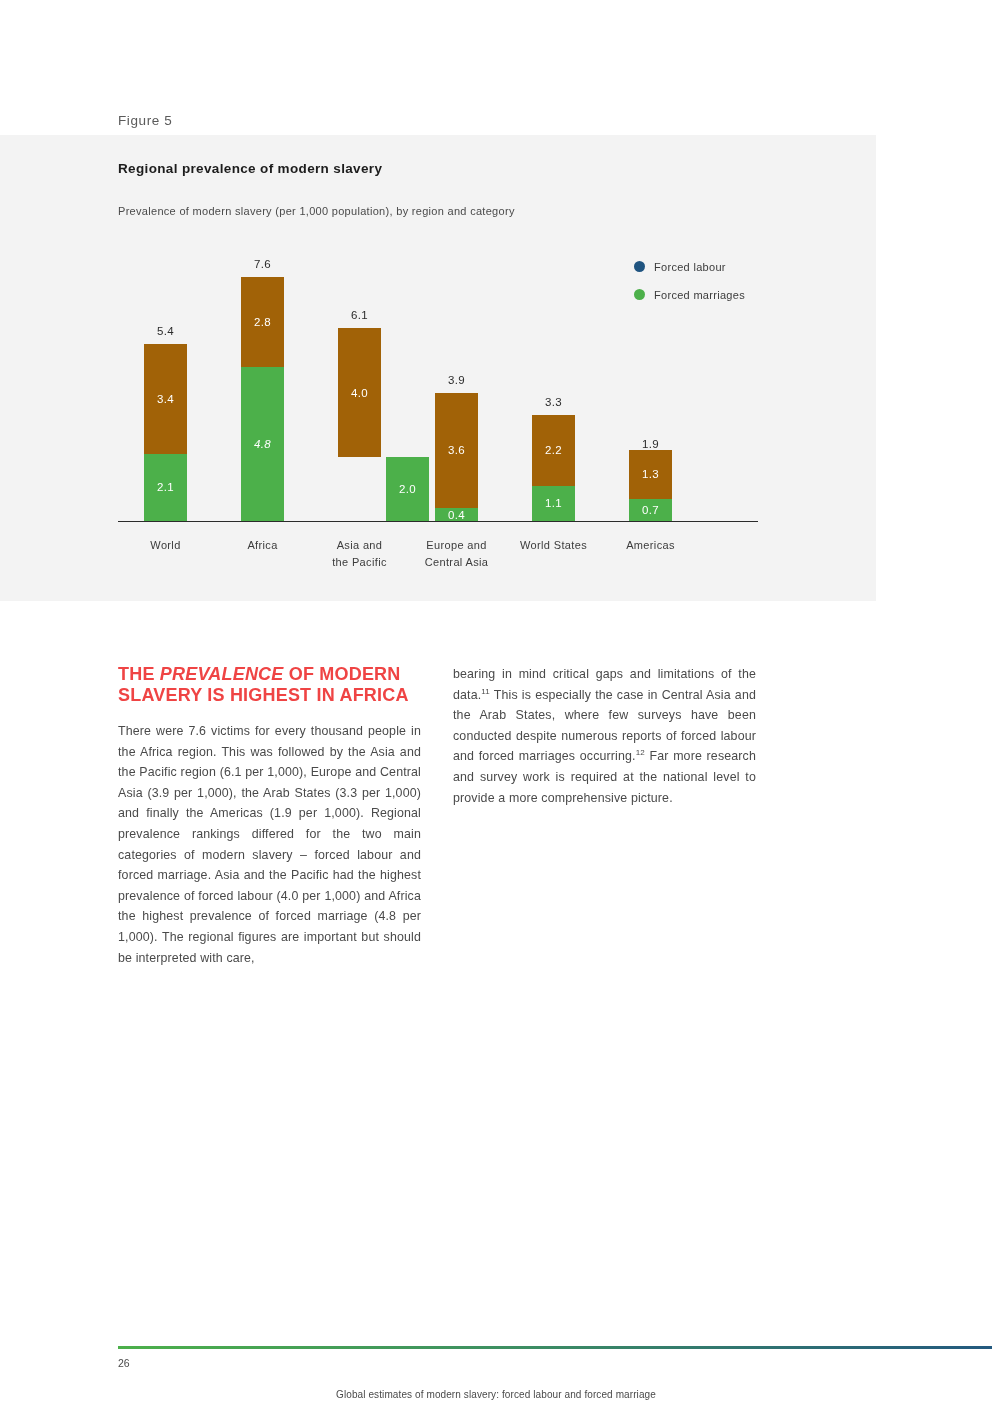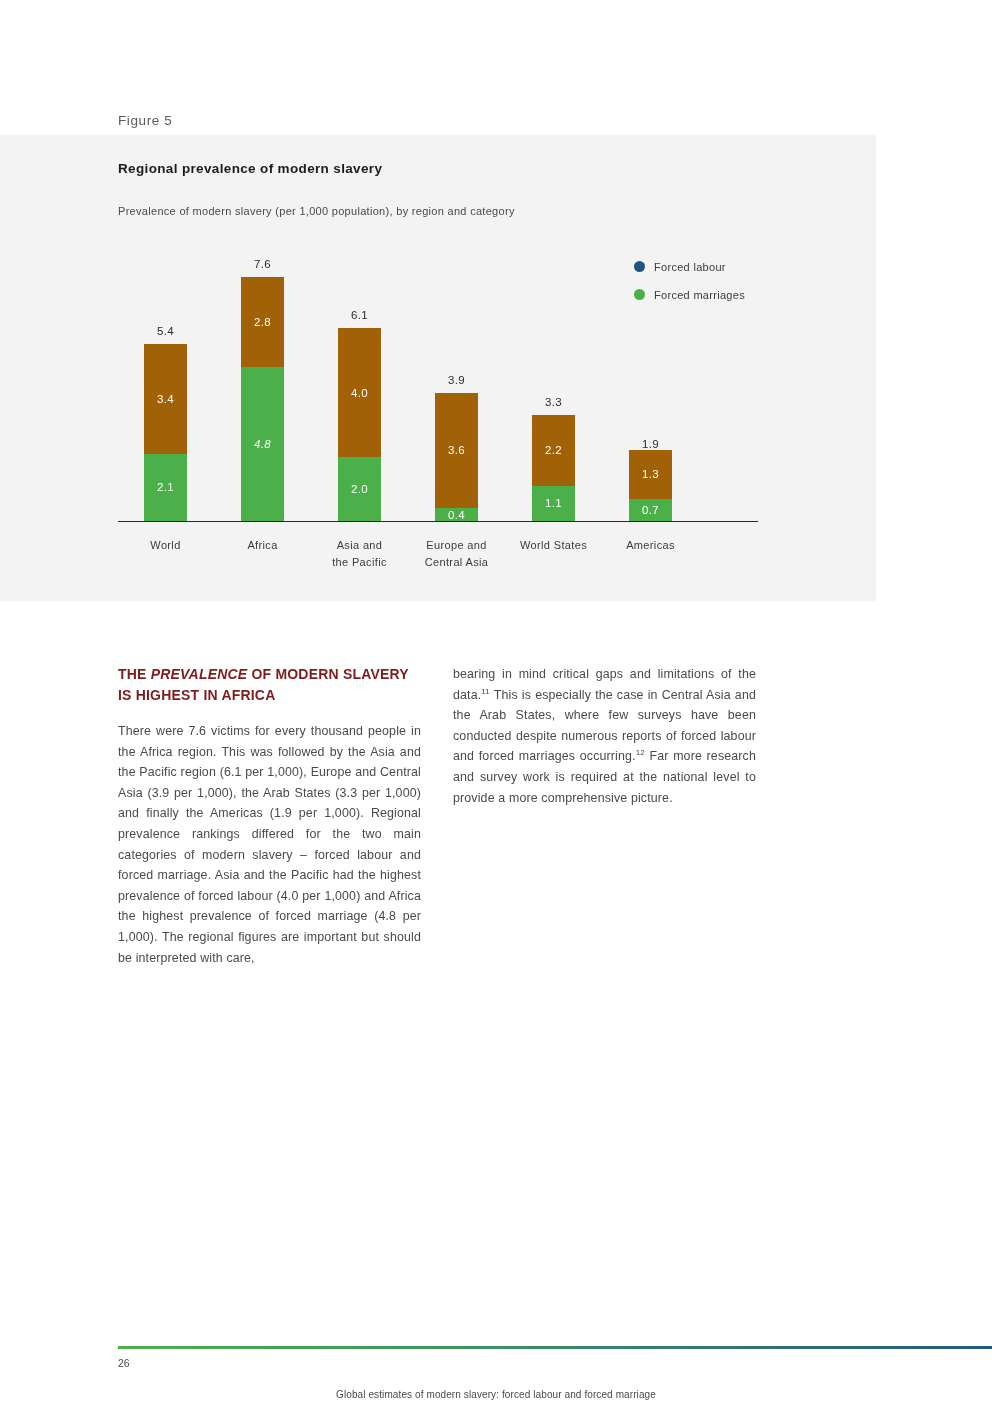--- a/index.html
+++ b/index.html
@@ -149,24 +149,24 @@
     font-size: 12.4px;
     line-height: 20.6px;
     letter-spacing: 0.15px;
     color: #4a4a4a;
     text-align: justify;
   }
   .col-left  { left: 118px; top: 664px; }
   .col-right { left: 453px; top: 664px; }
 
   .section-heading {
-    font-size: 14px;
+    font-size: 18px;
     line-height: 21px;
     font-weight: bold;
-    color: #7f1d1d;
+    color: #ef4444;
     letter-spacing: 0.2px;
     text-align: left;
     margin-bottom: 15px;
   }
   .section-heading em {
     font-style: italic;
   }
   sup {
     font-size: 8px;
     vertical-align: super;
@@ -240,21 +240,21 @@
         </div>
         <div class="seg seg-green" style="height: 154.08px; font-style: italic;">
           <span class="seg-label">4.8</span>
         </div>
       </div>
       <div class="bar-group" style="left: 220px;">
         <div class="bar-total" style="bottom: 199.6px;">6.1</div>
         <div class="seg seg-blue" style="height: 128.4px;">
           <span class="seg-label">4.0</span>
         </div>
-        <div class="seg seg-green" style="height: 64.2px;">
+        <div class="seg seg-green" style="height: 64.2px; margin-left: 48px;">
           <span class="seg-label">2.0</span>
         </div>
       </div>
       <div class="bar-group" style="left: 317px;">
         <div class="bar-total" style="bottom: 135.4px;">3.9</div>
         <div class="seg seg-blue" style="height: 115.56px;">
           <span class="seg-label">3.6</span>
         </div>
         <div class="seg seg-green" style="height: 12.84px;">
           <span class="seg-label">0.4</span>

